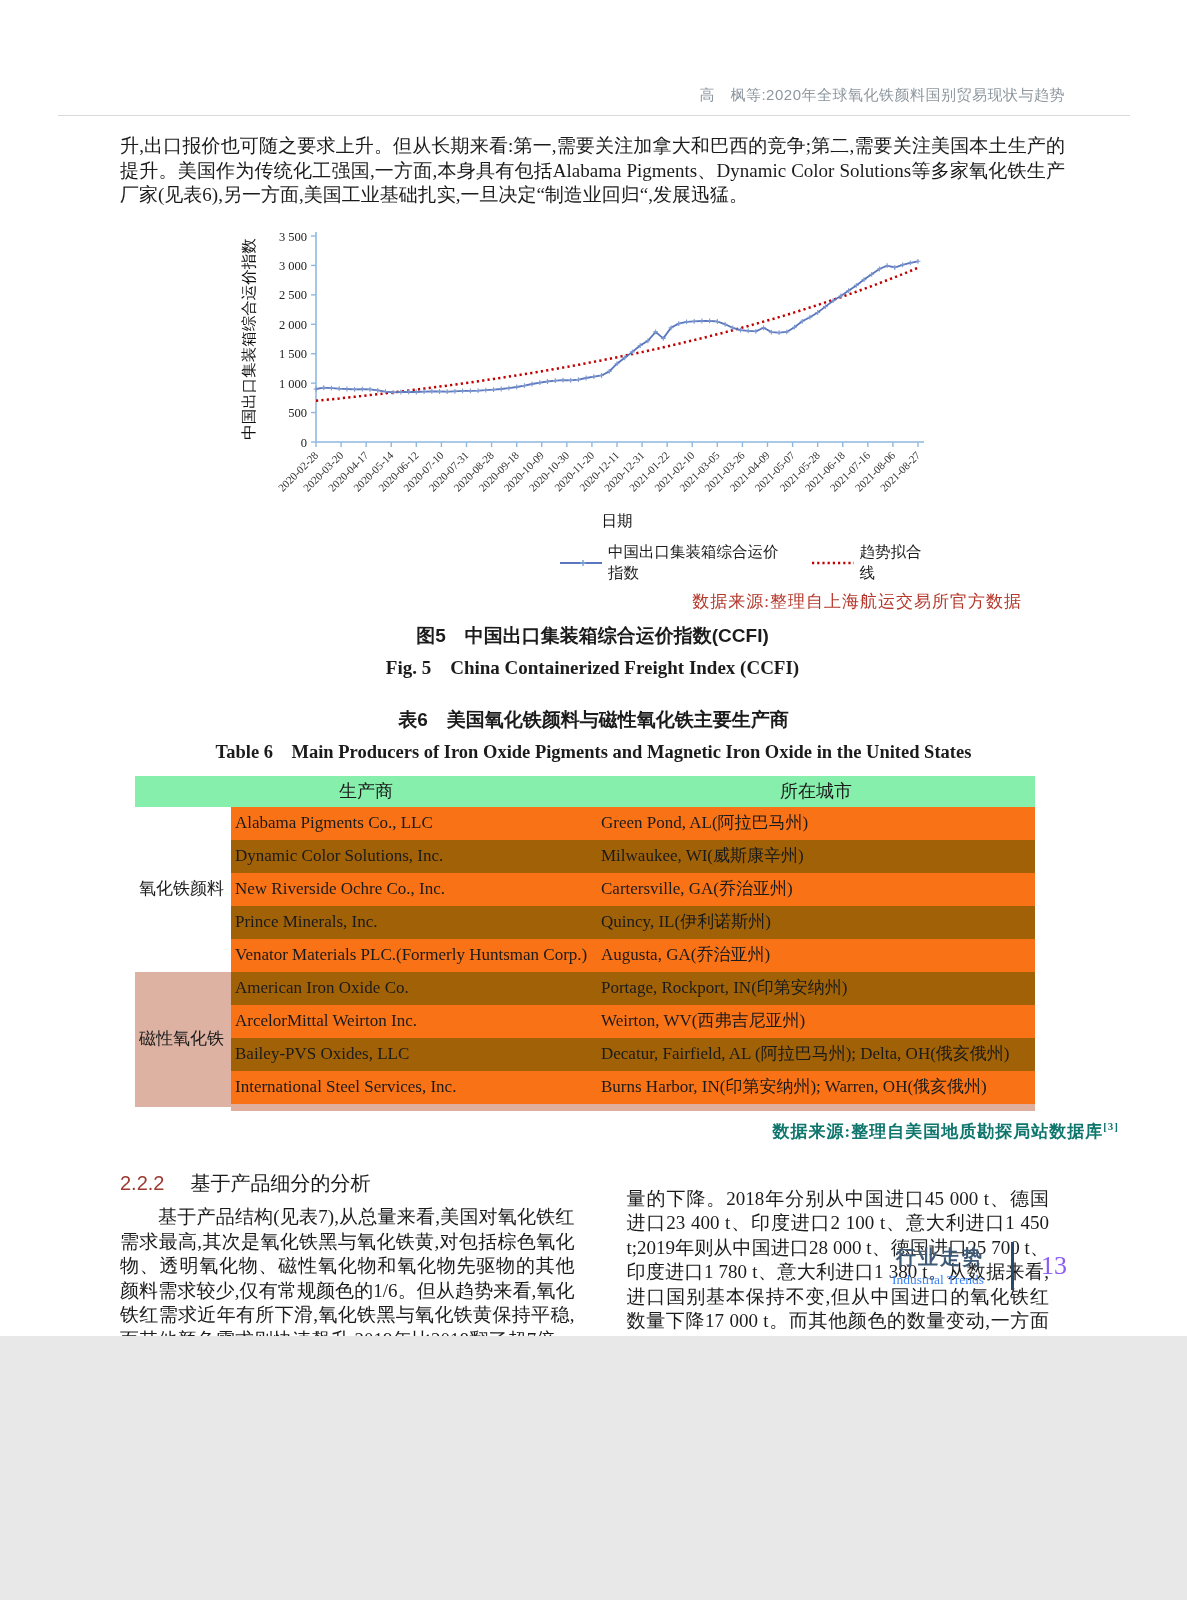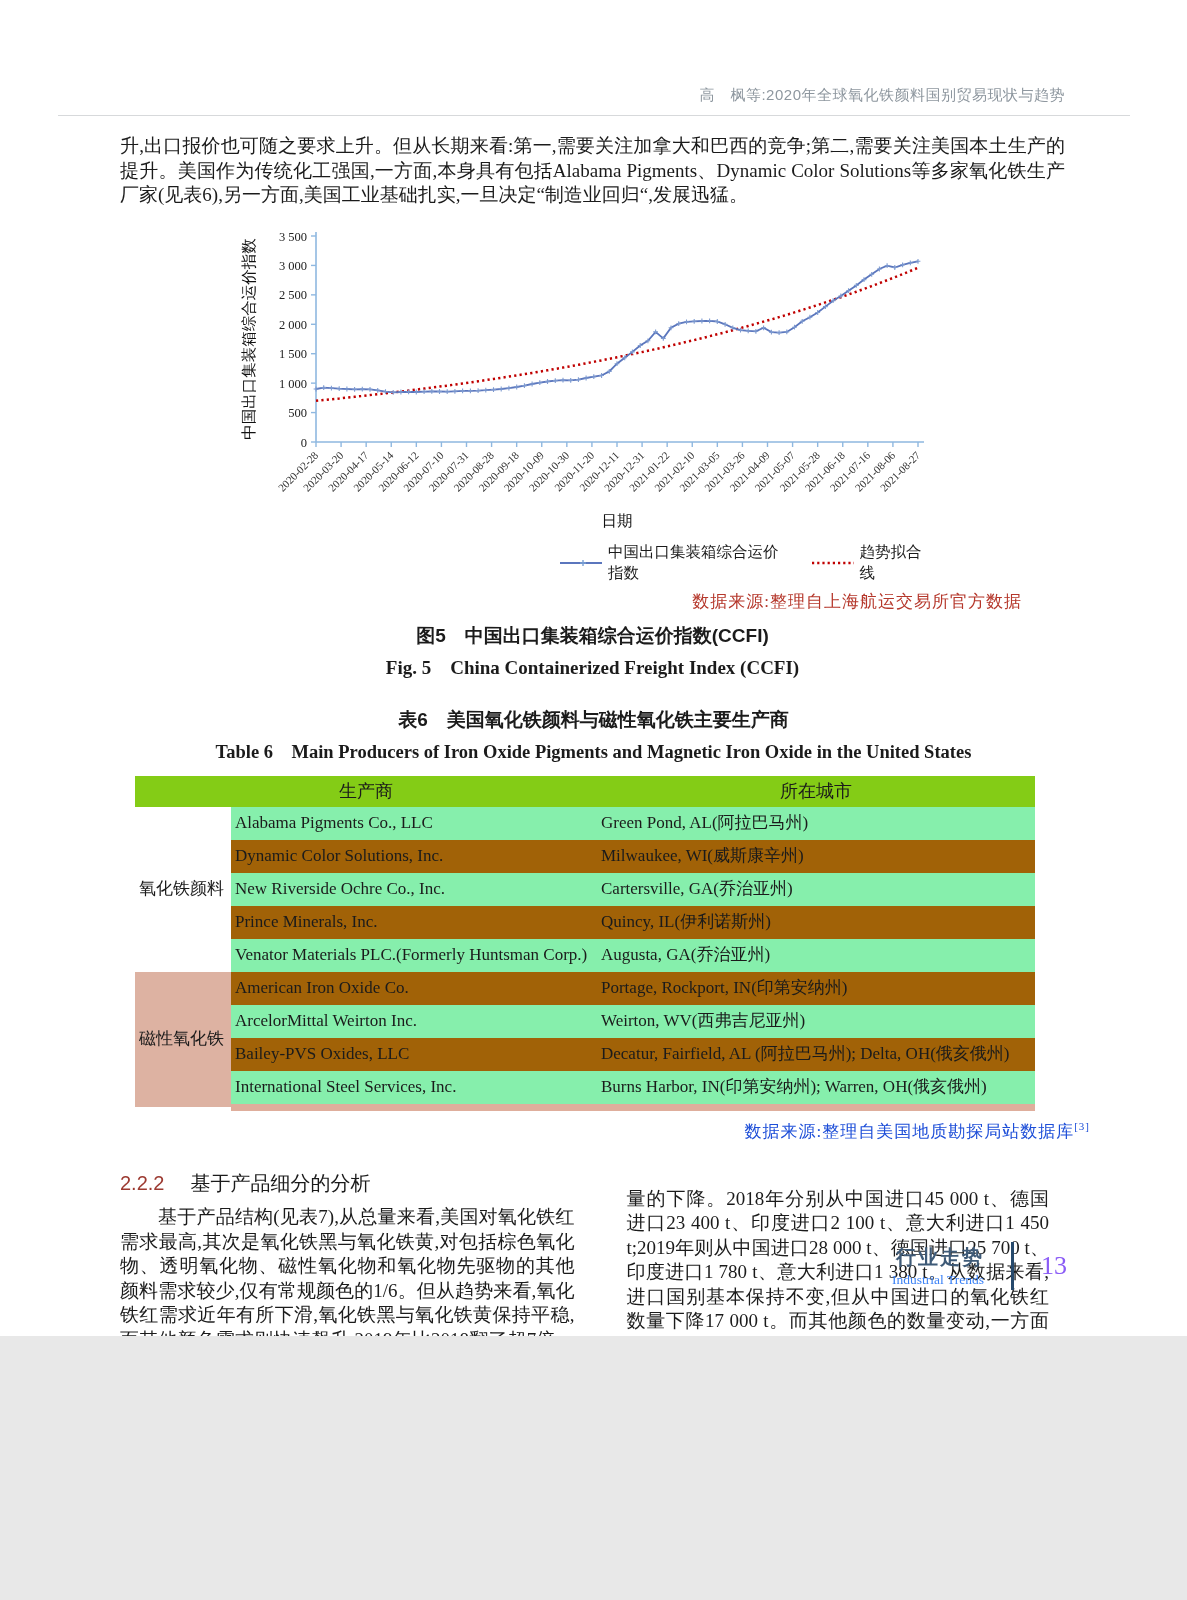--- a/index.html
+++ b/index.html
@@ -18,31 +18,31 @@
   .chart-box{width:700px;margin-left:110px;}
   .legend{display:flex;align-items:center;gap:20px;margin:2px 0 0 330px;font-size:15.5px;}
   .legend-item{display:flex;align-items:center;gap:6px;}
   .fig-source{color:#b5372b;font-size:17px;text-align:right;padding-right:43px;margin-top:6px;letter-spacing:1px;}
   .caption-cn{font-family:"Liberation Sans",sans-serif;font-weight:bold;font-size:19px;text-align:center;margin-top:10px;}
   .caption-en{font-weight:bold;font-size:19px;text-align:center;margin-top:6px;}
   
   .table-title-cn{font-family:"Liberation Sans",sans-serif;font-weight:bold;font-size:19px;text-align:center;margin-top:26px;}
   .table-title-en{font-weight:bold;font-size:18.5px;text-align:center;margin-top:6px;}
   table.producers{border-collapse:collapse;margin:12px 0 0 135px;width:900px;table-layout:fixed;}
-  table.producers th{background:#84cc16;font-weight:normal;font-size:18px;height:31px;padding:0;}
+  table.producers th{background:#86efac;font-weight:normal;font-size:18px;height:31px;padding:0;}
   table.producers td{font-size:17px;line-height:1.3;height:31px;vertical-align:middle;padding:1px 4px;}
   td.group-cell{width:96px;padding-left:2px;font-size:17.5px;}
   td.producer-cell{width:366px;padding-left:14px;}
   td.city-cell{width:438px;padding-left:10px;}
   tr.shaded td{background:#a16207;}
-  tr.plain td{background:#86efac;}
+  tr.plain td{background:#f97316;}
   td.plain-cell{background:#ffffff !important;}
   td.shaded-cell{background:#ddb2a2 !important;}
   table.producers tbody tr:last-child td{border-bottom:7px solid #dfae9c;}
-  .table-source{color:#1d4ed8;font-size:17px;text-align:right;padding-right:97px;margin-top:9px;letter-spacing:1px;}
+  .table-source{color:#0f766e;font-size:17px;text-align:right;padding-right:68px;margin-top:9px;letter-spacing:1px;font-weight:bold;}
   .table-source sup{font-size:11px;}
   
   .cols-bottom{display:flex;gap:36px;margin:28px 122px 0 120px;}
   .sec-head{font-size:20px;margin:0 0 10px 0;}
   .sec-num{font-family:"Liberation Sans",sans-serif;color:#9c3a31;margin-right:26px;}
   
   .footer{position:absolute;right:120px;bottom:46px;display:flex;align-items:center;gap:27px;}
   .footer-txt{text-align:right;}
   .footer-cn{font-family:"Liberation Sans",sans-serif;font-weight:bold;font-size:20px;color:#3e5a77;letter-spacing:2px;}
   .footer-en{font-size:13.5px;color:#3b82f6;margin-top:1px;}

